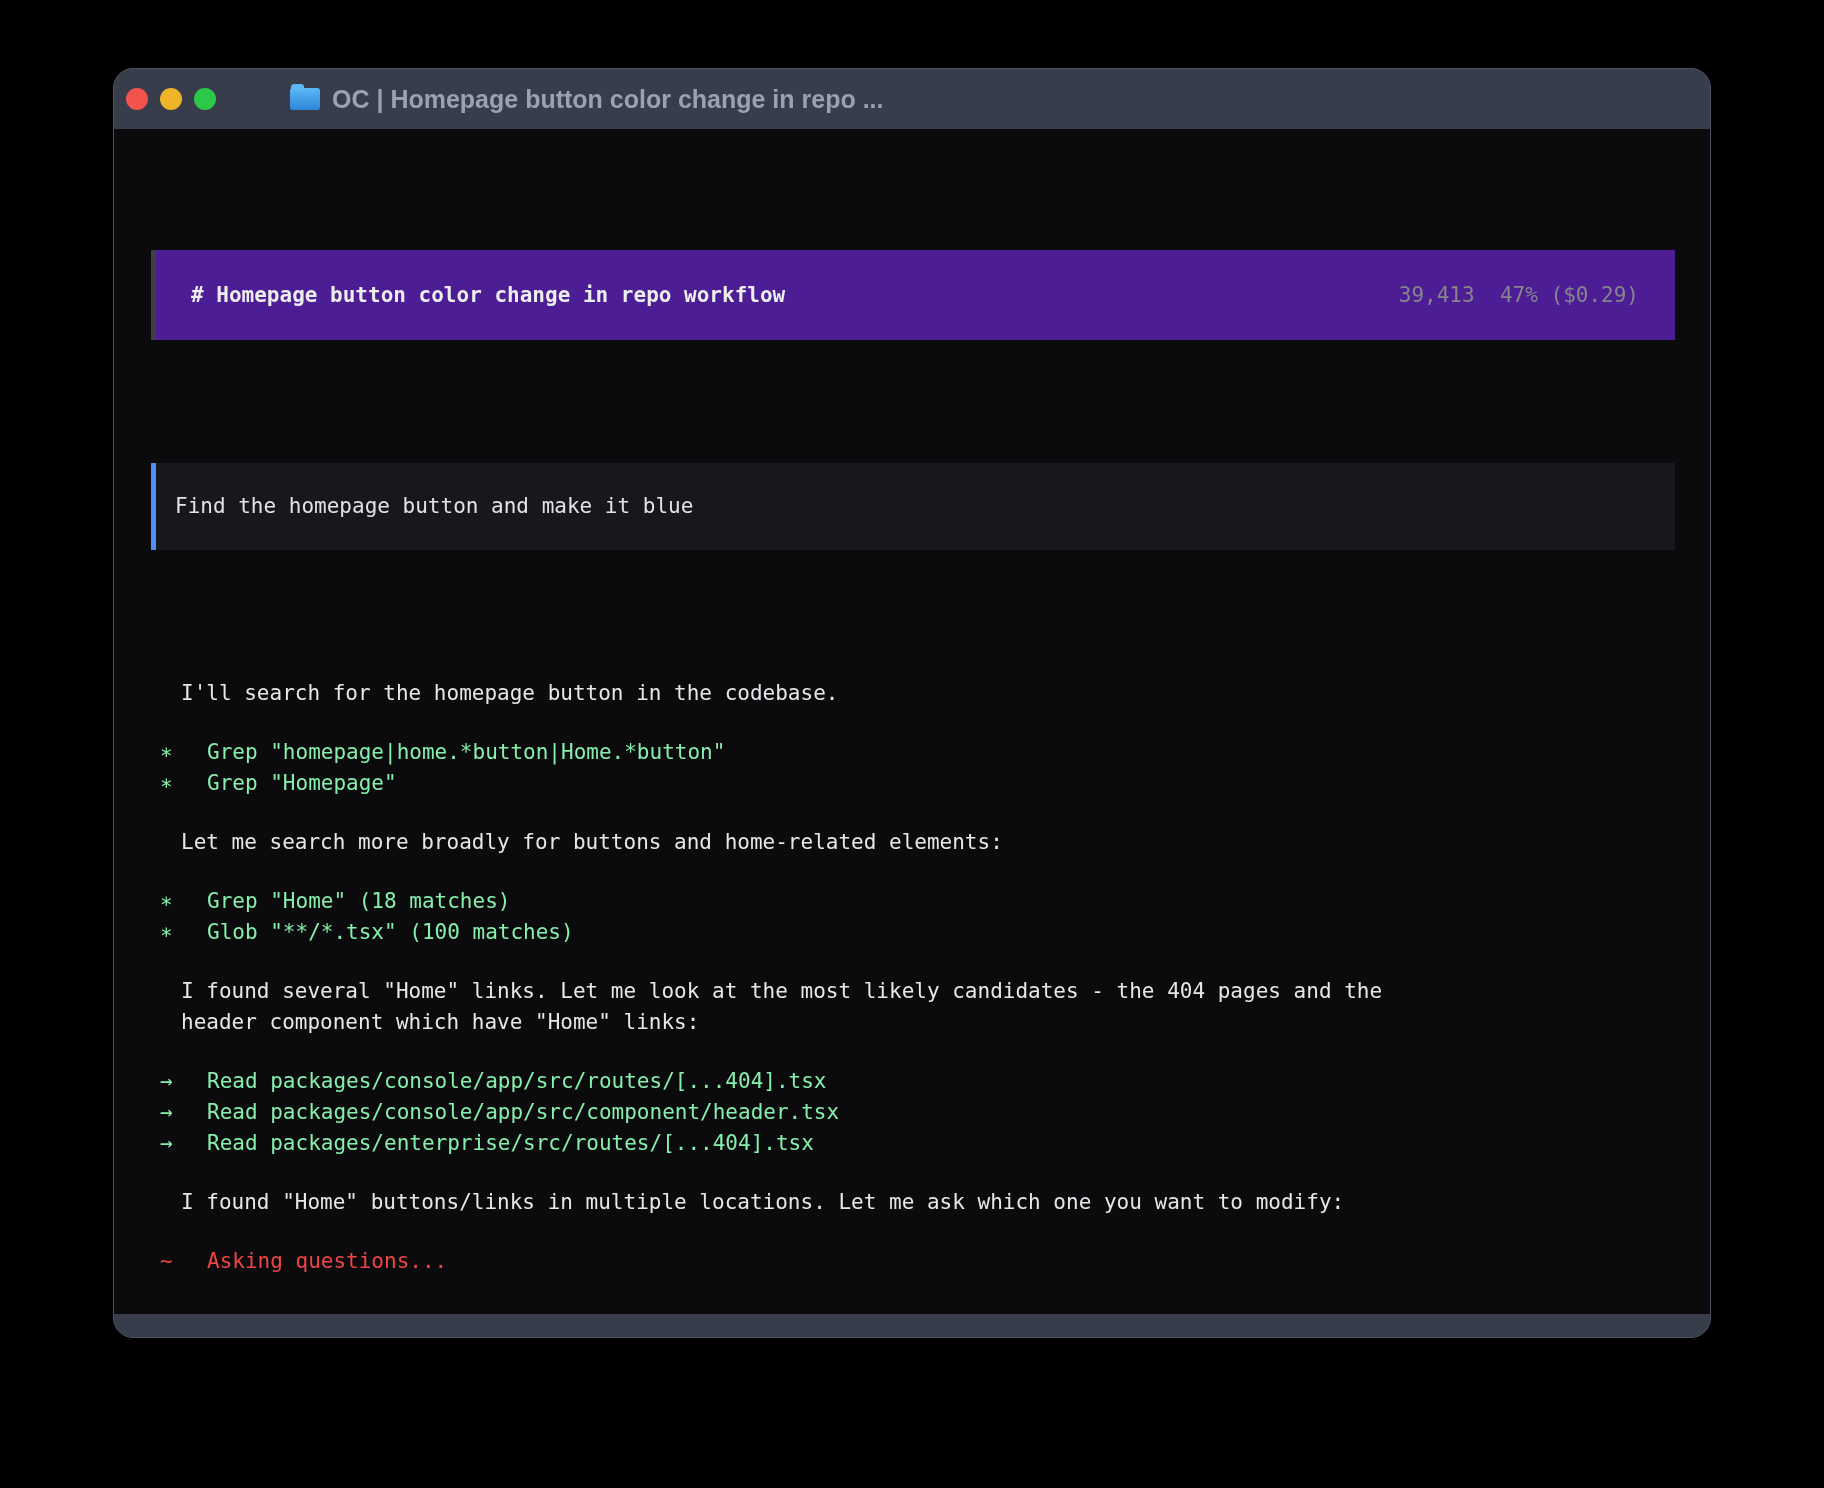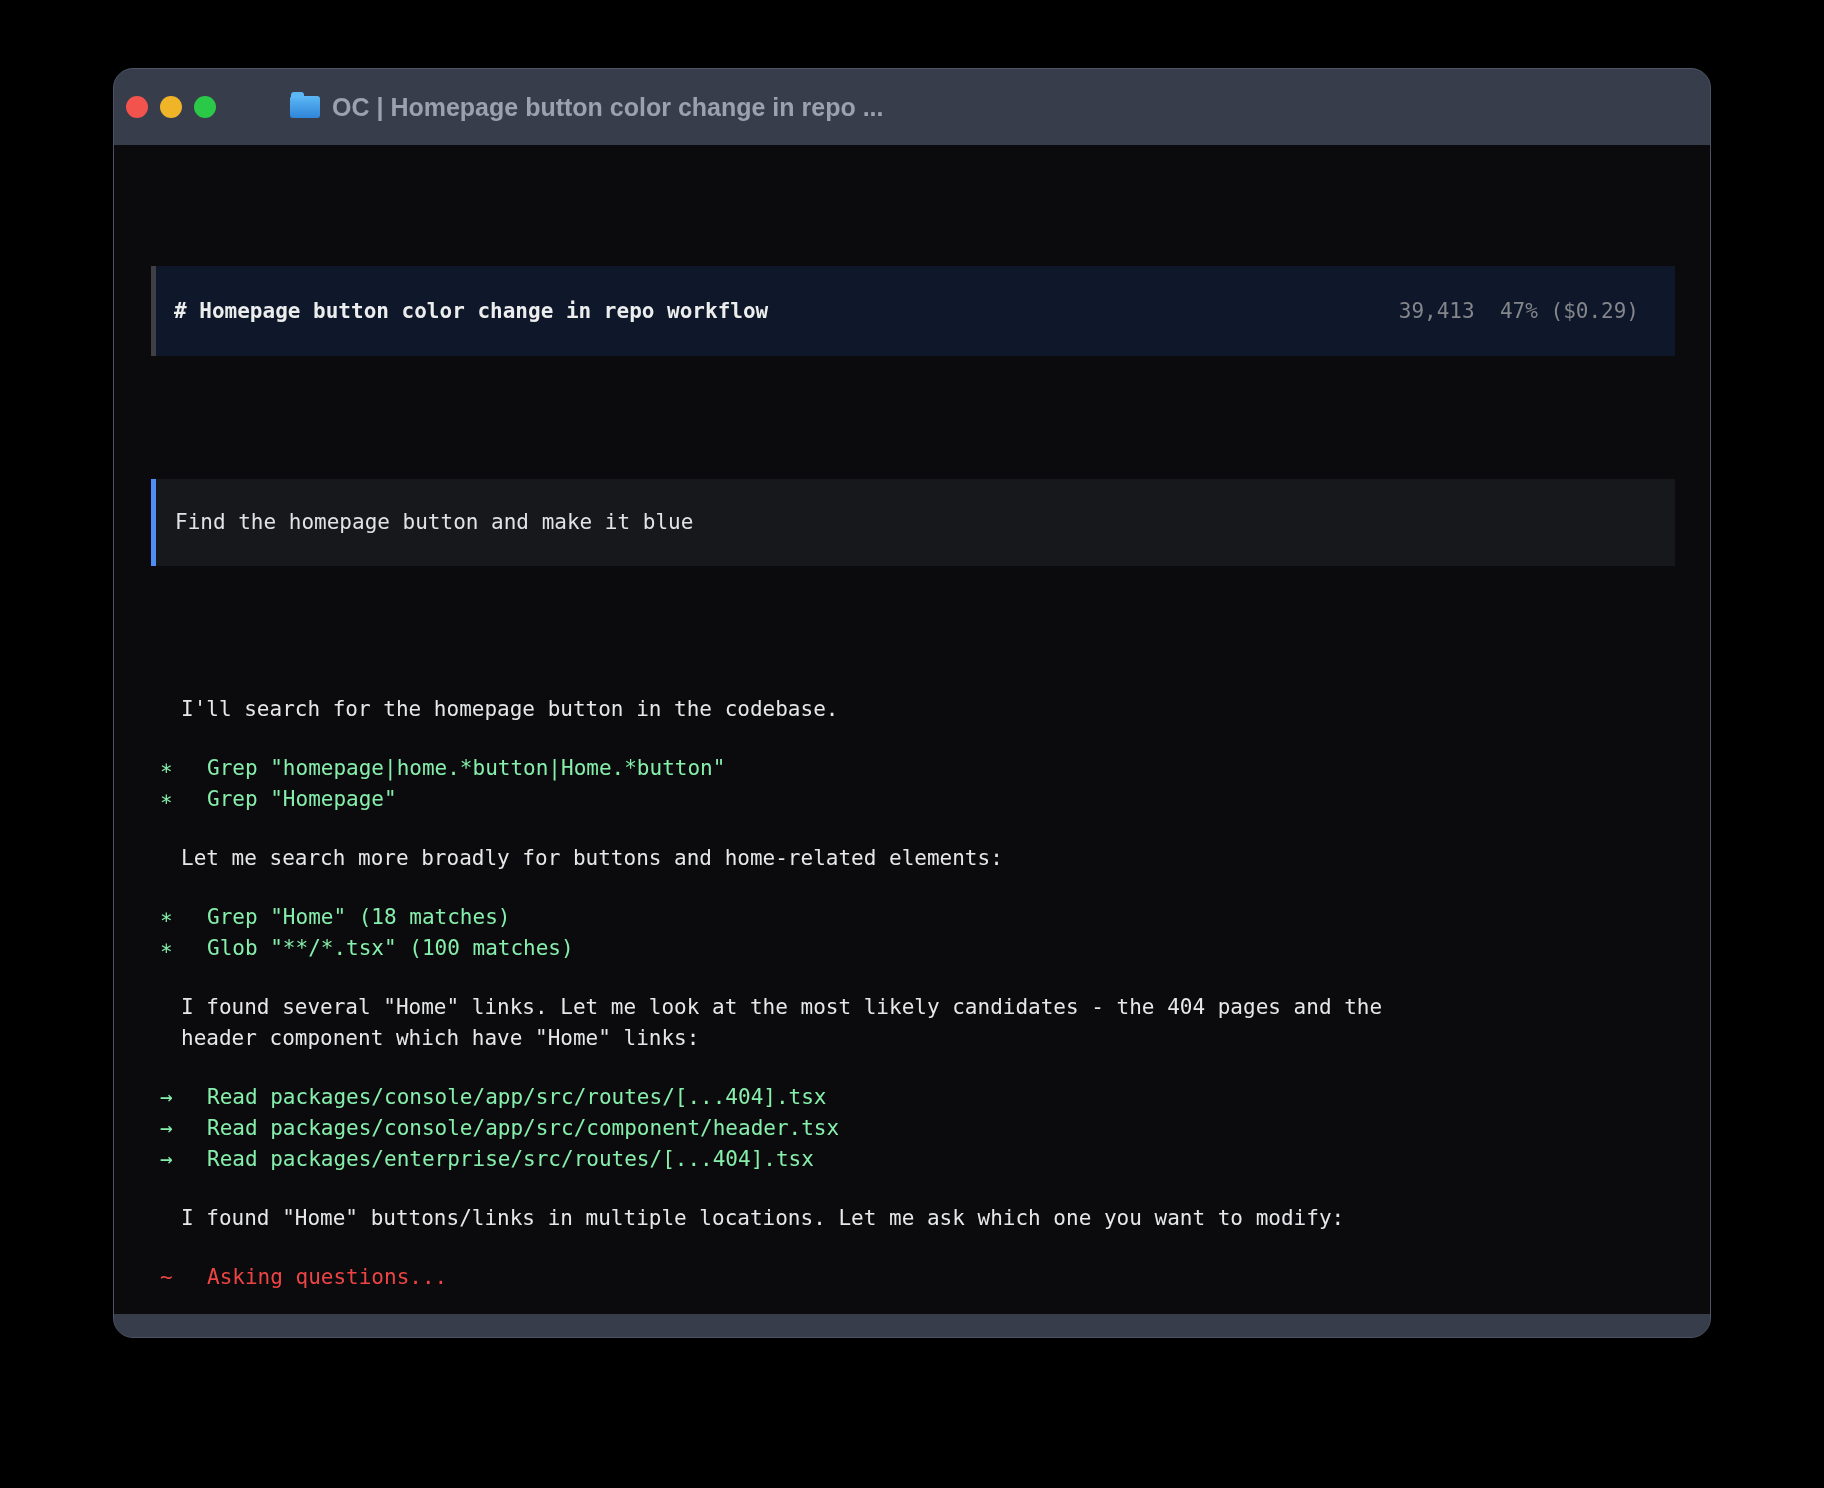--- a/index.html
+++ b/index.html
@@ -6,43 +6,43 @@
   html,body { width:1824px; height:1488px; background:#000; overflow:hidden; }
   body { position:relative; font-family:"DejaVu Sans Mono", monospace; }
 
   .window {
     position:absolute; left:113px; top:68px; width:1598px; height:1270px;
     background:#383d4c; border:1px solid #4d5265; border-radius:20px;
     display:flex; flex-direction:column; overflow:hidden;
   }
 
   
-  .titlebar { height:76px; flex:0 0 auto; display:flex; align-items:center;text-align:center; }
+  .titlebar { height:60px; flex:0 0 auto; display:flex; align-items:center;text-align:center; }
   .lights { display:flex; gap:12px; margin-left:12px; }
   .light { width:22px; height:22px; border-radius:50%; }
   .light.red    { background:#f2544d; }
   .light.yellow { background:#f0b429; }
   .light.green  { background:#2bc948; }
   .folder-icon { position:relative; width:30px; height:22px; margin-left:74px;
     background:linear-gradient(#5cb8f5,#2f85d9); border-radius:3px; }
   .folder-icon::before { content:""; position:absolute; left:1px; top:-4px;
     width:13px; height:6px; background:#5cb8f5; border-radius:3px 3px 0 0; }
   .window-title { margin-left:12px; font-family:"Liberation Sans", sans-serif;
     font-weight:bold; font-size:25px; color:#9ba1af; white-space:pre; }
 
   
   .terminal {
     flex:1 1 auto; background:#0b0b0d; color:#e6e7e9;
     font-size:21px; line-height:31px; white-space:pre; overflow:hidden;
   }
   .bottomstrip { height:23px; flex:0 0 auto; background:#383d4c; }
 
   .hdr-block {
-    margin:28px 35px 0 37px; height:90px; background:#0f172a;
-    border-left:5px solid #3f4046; padding:0 36px 0 18px;
+    margin:28px 35px 0 37px; height:90px; background:#4c1d95;
+    border-left:5px solid #3f4046; padding:0 36px 0 35px;
     display:flex; align-items:center; justify-content:space-between;
   }
   .hdr-title { font-weight:bold; color:#eceded; }
   .hdr-stats { color:#84868c; }
 
   .user-block {
     margin:30px 35px 0 37px; height:87px; background:#17181b;
     border-left:5px solid #4e8ef7; padding-left:19px;
     display:flex; align-items:center; color:#e2e3e6;
   }

